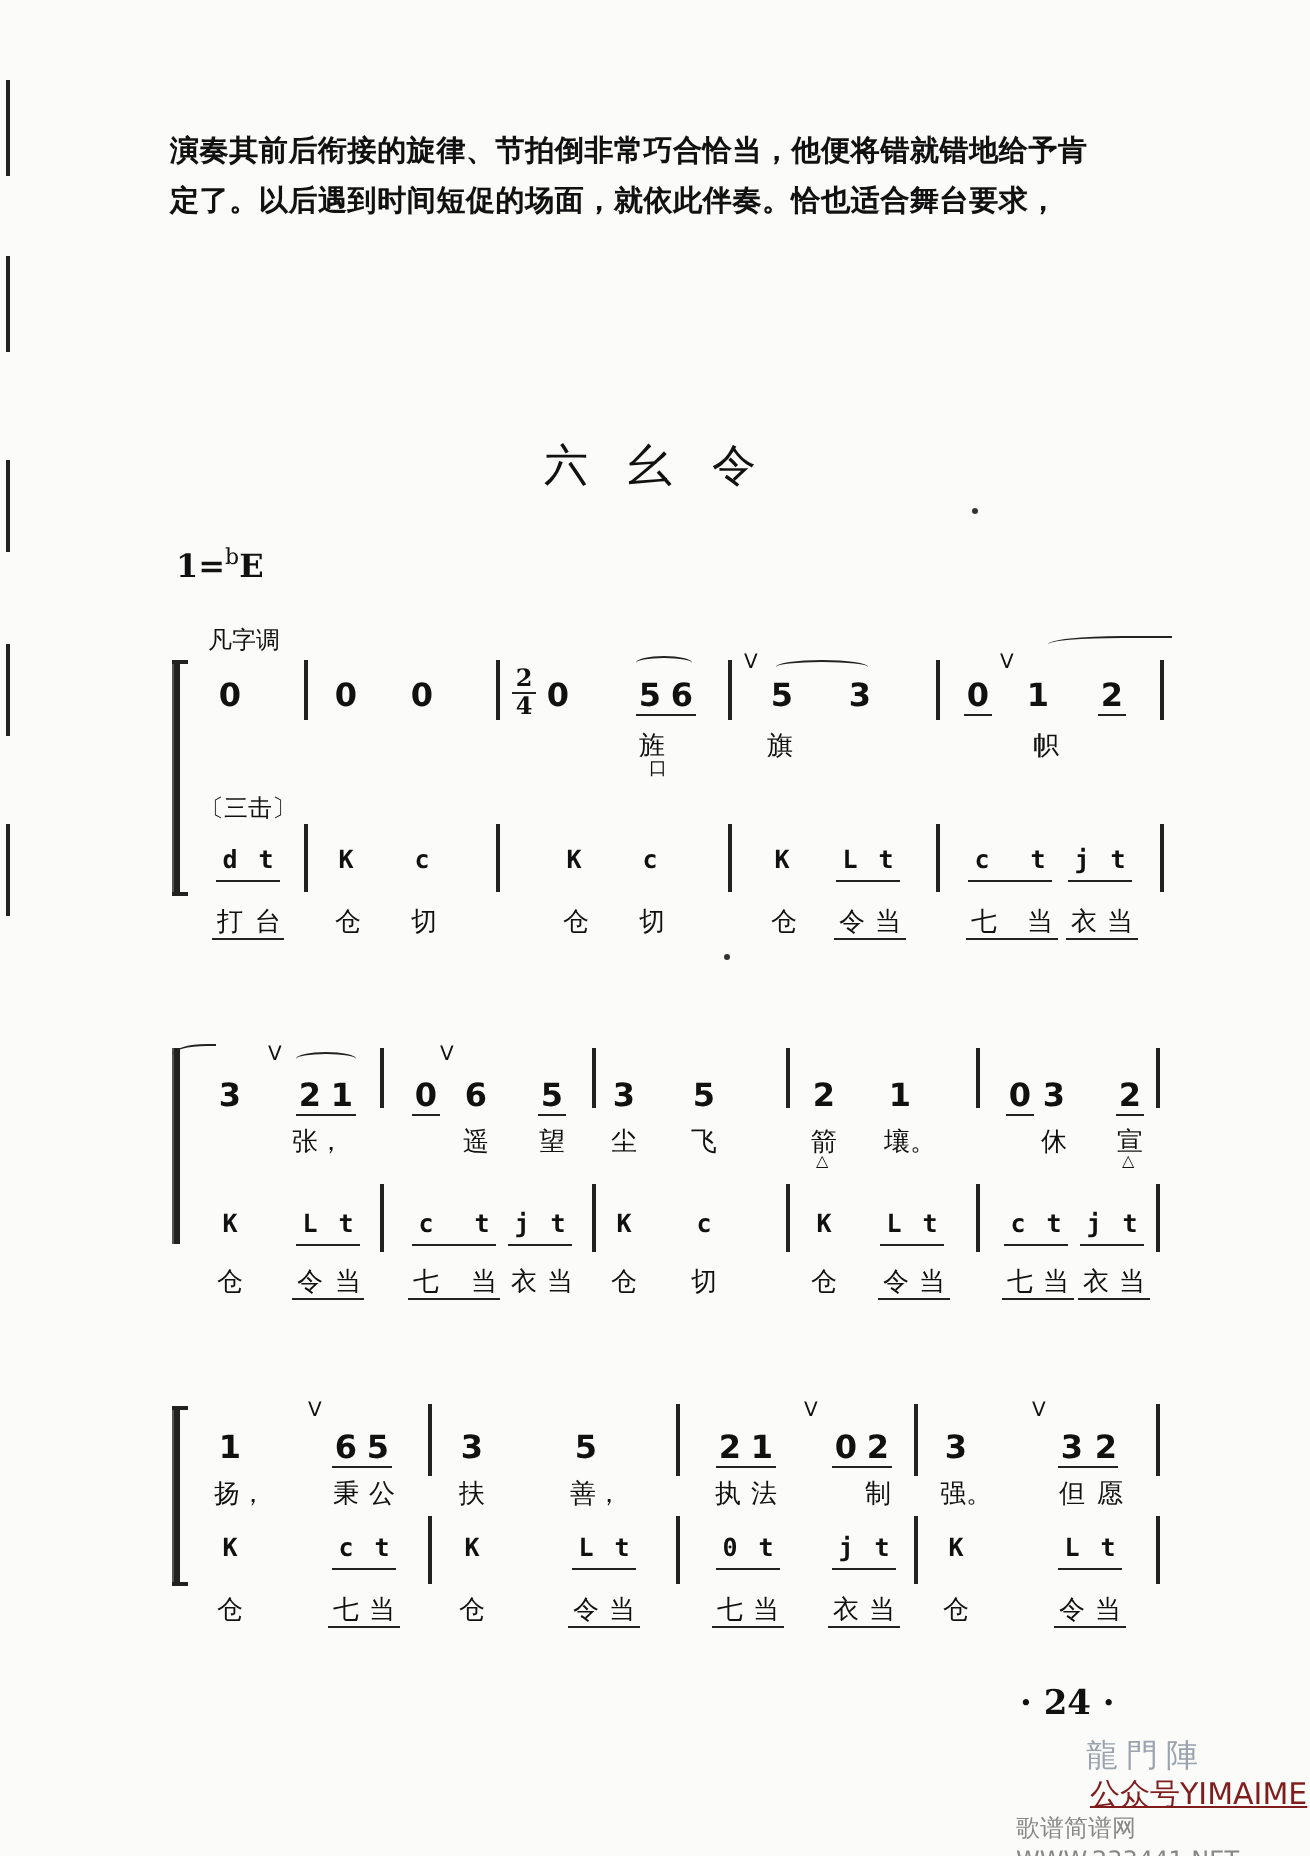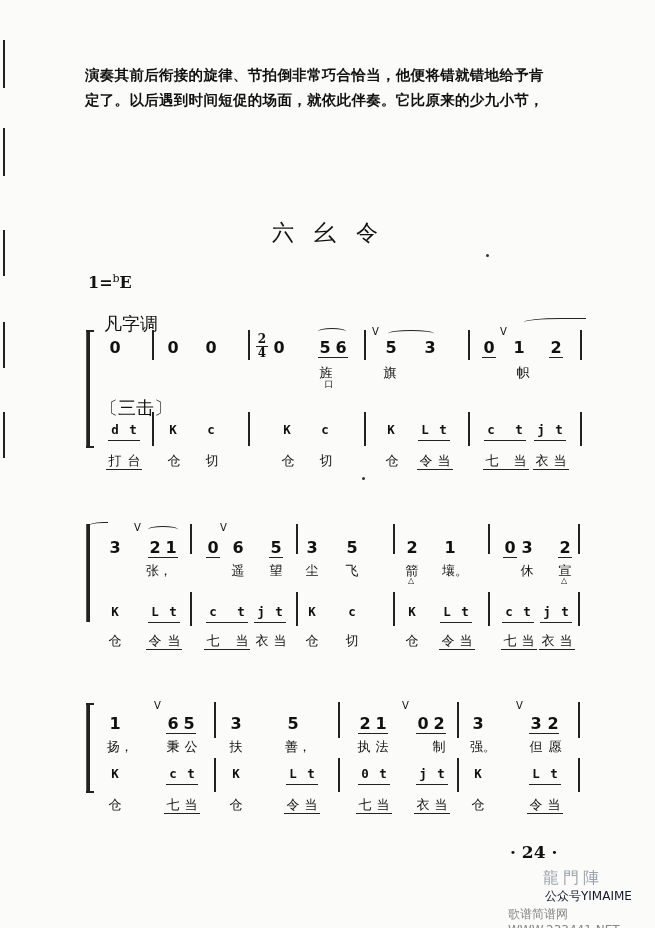--- a/index.html
+++ b/index.html
@@ -9,31 +9,31 @@
     font-family:"DejaVu Serif", serif;
     color:#111;
   }
   .abs { position:absolute; }
   .margin-line { position:absolute; left:3px; width:1.5px; background:#222; }
   .para {
     position:absolute; left:85px; width:510px;
     font-family:"DejaVu Sans", sans-serif; font-size:14.5px; font-weight:bold;
     line-height:25px; letter-spacing:0.3px; color:#111;
   }
-  .para div { white-space:nowrap;font-family:Liberation Mono, monospace; }
+  .para div { white-space:nowrap; }
   .title {
     position:absolute; left:272px; top:218px;
     font-family:"DejaVu Serif", serif; font-size:22px; letter-spacing:20px;
   }
   .key {
     position:absolute; left:88px; top:272px;
     font-family:"DejaVu Serif", serif; font-weight:bold; font-size:16px;
   }
   .key sup { font-size:11px; font-weight:normal; }
-  .label-sm { font-family:"DejaVu Sans", sans-serif; font-size:18px; }
+  .label-sm { font-family:"DejaVu Sans", sans-serif; font-size:12px; }
   .note {
     position:absolute; font-family:"DejaVu Sans", sans-serif; font-weight:bold;
     font-size:16px; text-align:center; width:18px;
   }
   .perc {
     position:absolute; font-family:"DejaVu Sans Mono", monospace; font-weight:bold;
     font-size:12.5px; text-align:center; width:14px;
   }
   .lyric, .syl {
     position:absolute; font-family:"DejaVu Sans", sans-serif; font-size:13px;
@@ -42,36 +42,36 @@
   .bar { position:absolute; width:2px; background:#222; }
   .brace { position:absolute; width:3px; background:#222; border-left:1px solid #555; }
   .brace-cap { position:absolute; width:8px; height:2px; background:#222; }
   .ul { position:absolute; height:1.4px; background:#222; }
   .breath { position:absolute; font-family:"DejaVu Sans", sans-serif; font-size:10px; }
   .slur { position:absolute; border-top:1.5px solid #222; border-radius:50% 50% 0 0; height:6px; }
   .frac { position:absolute; font-family:"DejaVu Serif", serif; font-weight:bold; font-size:12px; line-height:11px; text-align:center; width:12px; }
   .frac .line { height:1px; background:#222; margin:1px 0; }
   .pageno { position:absolute; left:510px; top:842px; font-family:"DejaVu Serif", serif; font-weight:bold; font-size:17px; }
   .wm1 { position:absolute; left:543px; top:868px; font-family:"DejaVu Sans", sans-serif; font-size:16px; color:#9aa3ae; letter-spacing:4px; }
-  .wm2 { position:absolute; left:545px; top:888px; font-family:"DejaVu Sans", sans-serif; font-size:12px; color:#0f172a; }
+  .wm2 { position:absolute; left:545px; top:888px; font-family:"DejaVu Sans", sans-serif; font-size:15px; color:#7f1d1d;text-decoration:underline; }
   .wm3 { position:absolute; left:508px; top:906px; font-family:"DejaVu Sans", sans-serif; font-size:12px; color:#888; }
   .dot { position:absolute; width:3px; height:3px; background:#333; border-radius:50%; }
 </style>
 </head>
 <body>
 
 <div class="margin-line" style="top:40px;height:48px"></div>
 <div class="margin-line" style="top:128px;height:48px"></div>
 <div class="margin-line" style="top:230px;height:46px"></div>
 <div class="margin-line" style="top:322px;height:46px"></div>
 <div class="margin-line" style="top:412px;height:46px"></div>
 
 <div class="para" style="top:64px">
   <div>演奏其前后衔接的旋律、节拍倒非常巧合恰当，他便将错就错地给予肯</div>
-  <div>定了。以后遇到时间短促的场面，就依此伴奏。它比原来的少九小节，</div>
+  <div>定了。以后遇到时间短促的场面，就依此伴奏。恰也适合舞台要求，</div>
 </div>
 
 <div class="title">六幺令</div>
 <div class="dot" style="left:486px;top:254px"></div>
 
 <div class="key">
   <span>1=</span><sup>b</sup><span>E</span>
 </div>
 
 <div class="abs label-sm" style="left:104px;top:312px">凡字调</div>

